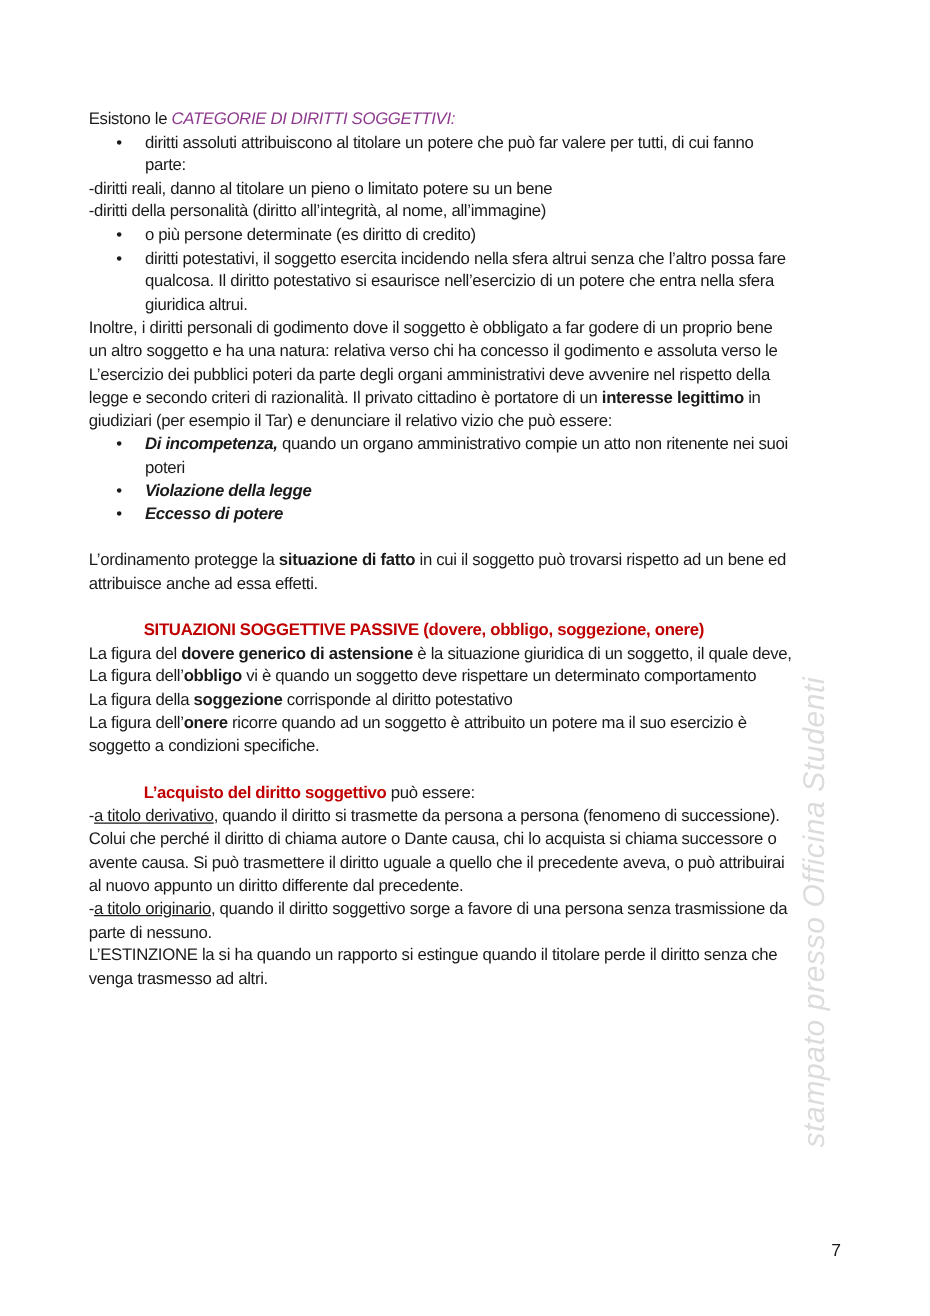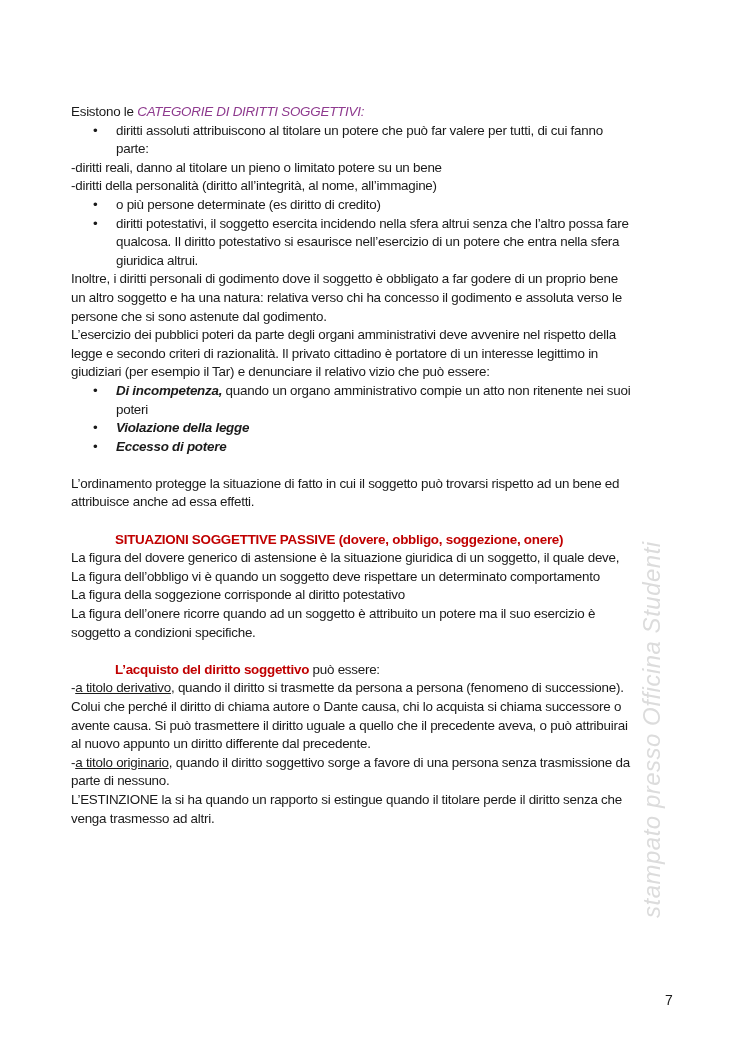--- a/index.html
+++ b/index.html
@@ -11,30 +11,30 @@
       width: 744px;
       height: 1053px;
       position: relative;
       overflow: hidden;
       font-family: "Liberation Sans", sans-serif;
       color: #1a1a1a;
     }
     .page {
       position: absolute;
       left: 71px;
-      top: 103px;
+      top: 86px;
       width: 605px;
       font-size: 13.4px;
       line-height: 18.6px;
       letter-spacing: -0.25px;
     }
     .line { white-space: nowrap; display: block; }
     .purple { color: #8e3a8e; font-style: italic; }
     .red { color: #c00000; font-weight: bold; margin-left: 44px; }
-    .b { font-weight: normal; }
+    .b { font-weight: bold; }
     .bi { font-weight: bold; font-style: italic; }
     .u { text-decoration: underline; }
     .bullet-item {
       position: relative;
       padding-left: 45px;
     }
     .bullet-item .dot {
       position: absolute;
       left: 22px;
       top: 0;
@@ -86,21 +86,20 @@
 
   <div class="bullet-item">
     <span class="dot">•</span>
     <span class="line">diritti potestativi, il soggetto esercita incidendo nella sfera altrui senza che l’altro possa fare</span>
     <span class="line">qualcosa. Il diritto potestativo si esaurisce nell’esercizio di un potere che entra nella sfera</span>
     <span class="line">giuridica altrui.</span>
   </div>
 
   <div class="line">Inoltre, i diritti personali di godimento dove il soggetto è obbligato a far godere di un proprio bene</div>
   <div class="line">un altro soggetto e ha una natura: relativa verso chi ha concesso il godimento e assoluta verso le</div>
-  <div class="line">persone che si sono astenute dal godimento.</div>
 
   <div class="line">L’esercizio dei pubblici poteri da parte degli organi amministrativi deve avvenire nel rispetto della</div>
   <div class="line">
     <span>legge e secondo criteri di razionalità. Il privato cittadino è portatore di un </span><span class="b">interesse legittimo</span><span> in</span>
   </div>
   <div class="line">giudiziari (per esempio il Tar) e denunciare il relativo vizio che può essere:</div>
 
   <div class="bullet-item">
     <span class="dot">•</span>
     <span class="line"><span class="bi">Di incompetenza,</span><span> quando un organo amministrativo compie un atto non ritenente nei suoi</span></span>

